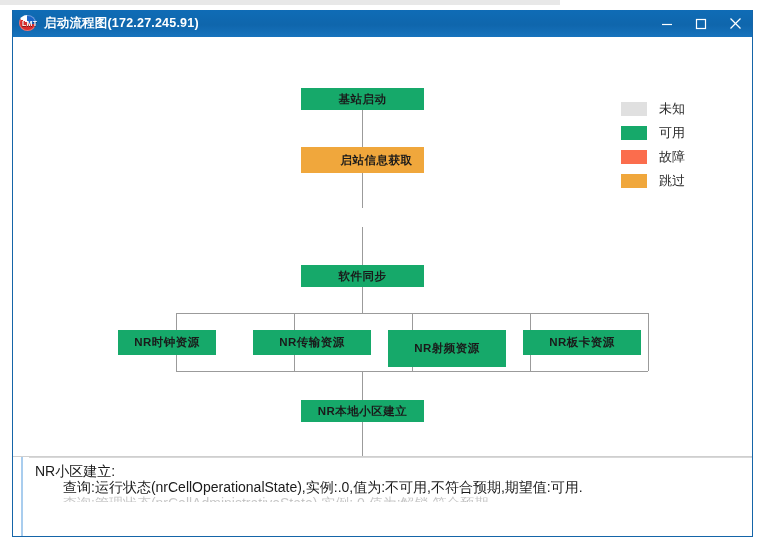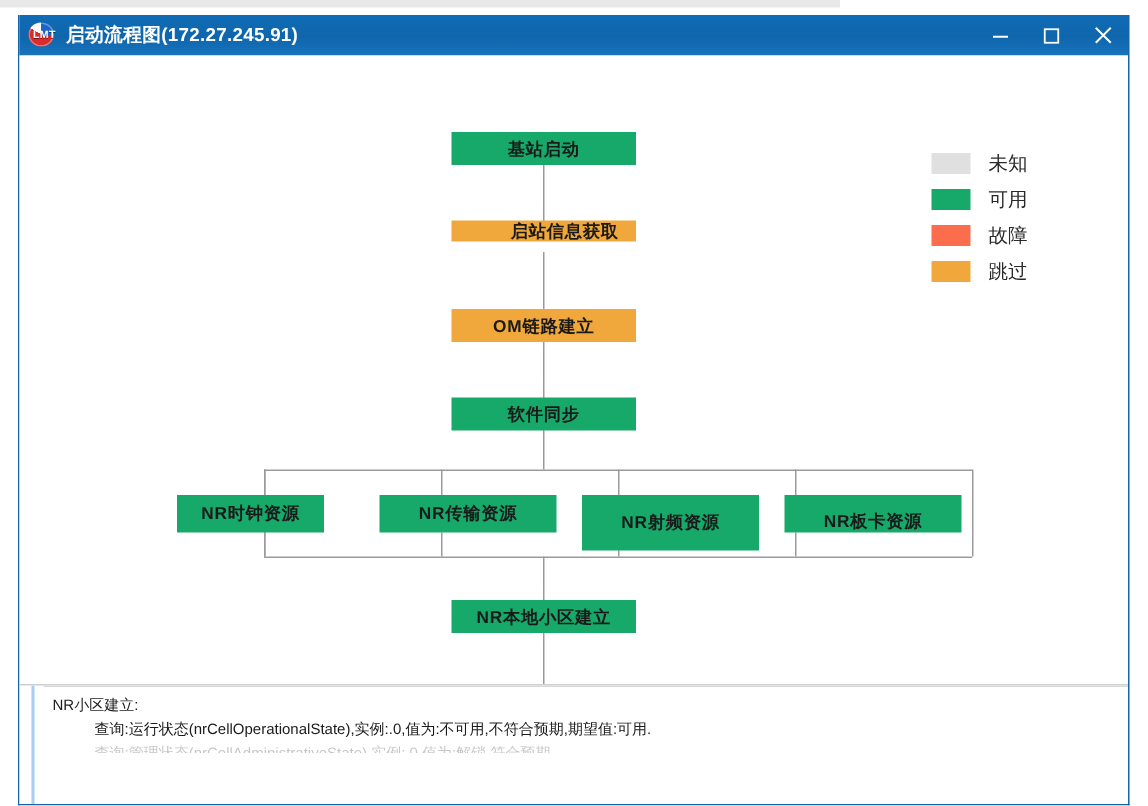--- a/index.html
+++ b/index.html
@@ -155,21 +155,21 @@
     color: #1f6fb8;
     font-size: 13px;
     padding: 6px 0 5px 8px;
   }
   .detail-sep {
     height: 1px; background: #d8d8d8;
     margin-left: 2px;
   }
   .detail-body {
     padding: 5px 0 0 8px;
-    font-size: 10px;
+    font-size: 14px;
     color: #1a1a1a;
     line-height: 16px;
   }
   .detail-line { white-space: nowrap; }
   .detail-line.indent { padding-left: 28px; }
   .detail-line.clipped {
     opacity: .25;
     height: 7px;
     overflow: hidden;
   }
@@ -233,45 +233,42 @@
       <div class="vline" style="left:399px; top:318px; height:16px;"></div>
       <div class="vline" style="left:517px; top:318px; height:16px;"></div>
 
       <div class="vline" style="left:349px; top:334px; height:30px;"></div>
       <div class="vline" style="left:349px; top:384px; height:39px;"></div>
 
       <div class="node green" style="left:288px; top:51px;  width:123px; height:22px;">
         <span>基站启动</span>
       </div>
 
-      <div class="node orange" style="left:288px; top:110px; width:123px; height:14px;padding-left:28px;">
+      <div class="node orange" style="left:288px; top:110px; width:123px; height:26px;padding-left:28px;">
         <span>启站信息获取</span>
       </div>
 
-      <div class="node orange" style="left:288px; top:169px; width:123px; height:22px;">
-        <span>OM链路建立</span>
-      </div>
 
       <div class="node green" style="left:288px; top:228px; width:123px; height:22px;">
         <span>软件同步</span>
       </div>
 
       <div class="node green" style="left:105px; top:293px; width:98px; height:25px;">
         <span>NR时钟资源</span>
       </div>
 
       <div class="node green" style="left:240px; top:293px; width:118px; height:25px;">
         <span>NR传输资源</span>
       </div>
 
       <div class="node green" style="left:375px; top:293px; width:118px; height:37px;">
         <span>NR射频资源</span>
       </div>
 
-      <div class="node green" style="left:510px; top:293px; width:118px; height:25px;align-items:flex-end;">
+      <div class="node green" style="left:510px; top:293px; width:118px; height:25px;">
         <span>NR板卡资源</span>
       </div>
 
       <div class="node green" style="left:288px; top:363px; width:123px; height:22px;">
         <span>NR本地小区建立</span>
       </div>
 
       <div class="legend">
         <div class="legend-row">
           <div class="legend-swatch" style="background:#e0e0e0;"></div>

